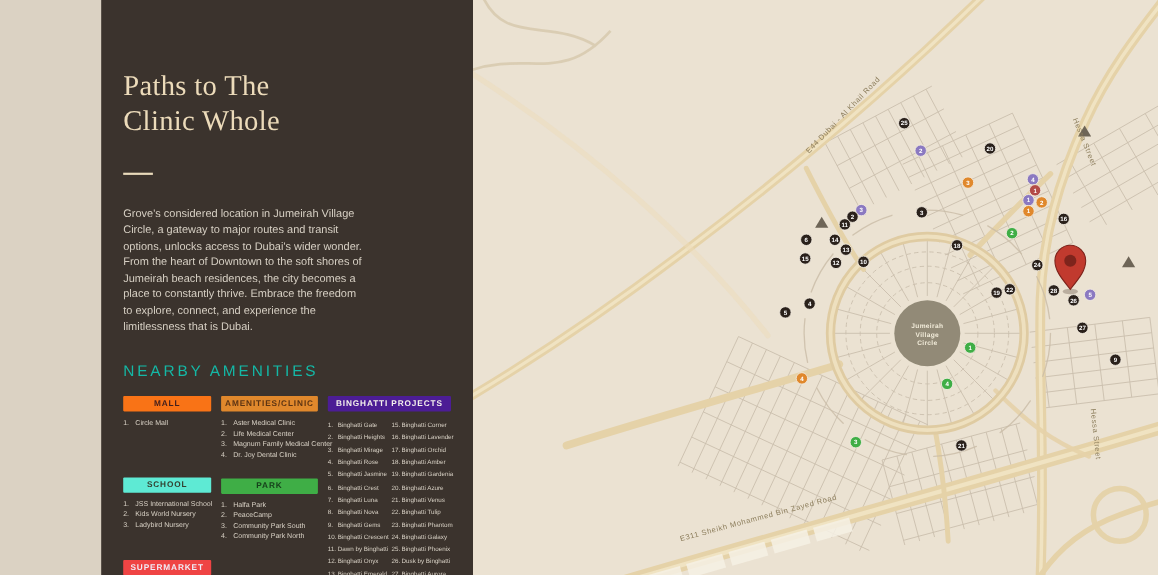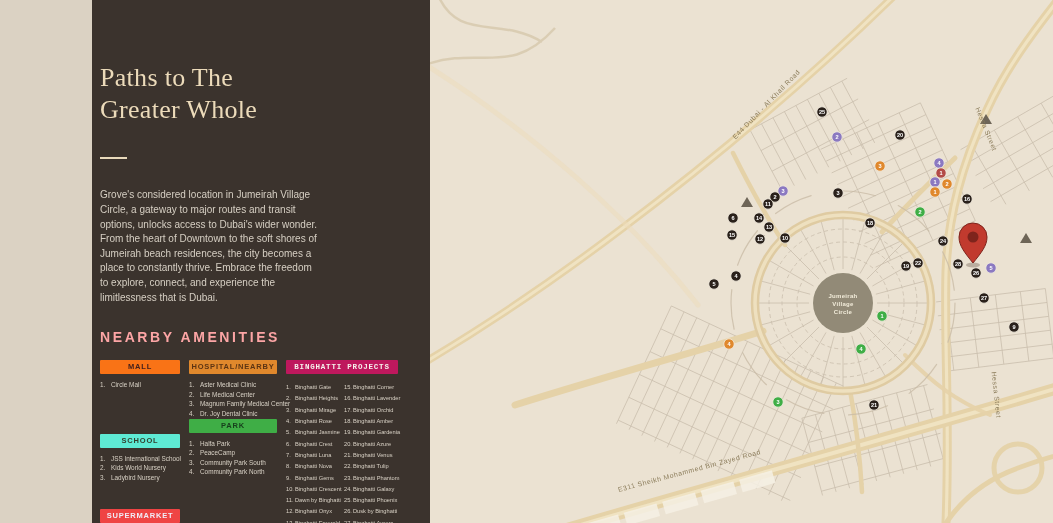--- a/index.html
+++ b/index.html
@@ -1,47 +1,47 @@
 <!DOCTYPE html>
 <html><head>
 <meta charset="utf-8">
 <style>
   html,body{margin:0;padding:0;background:#d9d0c1;}
   body{width:1053px;height:523px;overflow:hidden;font-family:"Liberation Sans",sans-serif;}
   .stage{position:relative;width:1053px;height:523px;background:#dbd2c3;}
-  .panel{position:absolute;left:92px;top:0;width:338px;height:523px;background:#3b332d;box-sizing:border-box;padding-left:8px;}
+  .panel{position:absolute;left:92px;top:0;width:338px;height:523px;background:#3b332d;box-sizing:border-box;padding-left:20px;}
   .panel-title{font-family:"Liberation Serif","DejaVu Serif",serif;color:#ecdbba;font-size:26px;line-height:1.22;font-weight:400;margin:62px 0 0 0;letter-spacing:.3px;}
   .divider{width:27px;height:2px;background:#e9dabb;margin-top:32px;}
   .desc{margin:29px 0 0 0;width:218px;font-size:10px;line-height:1.46;color:#d6cfc3;}
-  .amen-head{margin:24px 0 4px 0;font-size:14px;font-weight:bold;letter-spacing:2.6px;color:#fca5a5;}
+  .amen-head{margin:24px 0 4px 0;font-size:14px;font-weight:normal;letter-spacing:2.6px;color:#14b8a6;}
   .cols{display:flex;margin-top:15px;gap:9px;}
   .col1{width:80px;}.col2{width:88px;}.col3{width:112px;}
   .cat-header{height:14px;line-height:14px;text-align:center;font-size:7.5px;font-weight:bold;letter-spacing:.8px;border-radius:1px;}
   .cat-list{margin-top:6px;}
   .cat-item{display:flex;font-size:6.4px;line-height:9.6px;color:#d8d1c5;}
   .cat-item .num{width:11px;flex:none;}
   .cat-item .nm{white-space:nowrap;}
   .col1 .cat-block + .cat-block{margin-top:26px;}
-  .col2 .cat-block + .cat-block{margin-top:0;}
+  .col2 .cat-block + .cat-block{margin-top:16px;}
   .bing-cols{display:flex;gap:4px;margin-top:2px;}
   .bing-cols .cat-list{width:54px;}
   .col3 .cat-item{font-size:5.7px;line-height:11.3px;}
   .col3 .cat-item .num{width:9px;}
   .map{position:absolute;left:430px;top:0;width:623px;height:523px;background:#ebe2d2;overflow:hidden;}
   .center-txt{font-size:6px;fill:#f2ecda;text-anchor:middle;font-weight:bold;font-family:"Liberation Sans",sans-serif;letter-spacing:.3px;}
   .road-lbl{font-size:6.8px;fill:#8b7c5a;text-anchor:middle;font-family:"Liberation Sans",sans-serif;letter-spacing:.6px;}
   .marker-num{font-size:5.6px;fill:#ffffff;text-anchor:middle;font-weight:bold;font-family:"Liberation Sans",sans-serif;}
 </style>
 </head>
 <body>
 
 <div class="stage">
 
   <div class="panel">
-    <h1 class="panel-title"><span>Paths to The</span><br><span>Greater Whole</span></h1>
+    <h1 class="panel-title"><span>Paths to The</span><br><span>Clinic Whole</span></h1>
     <div class="divider"></div>
     <p class="desc">Grove's considered location in Jumeirah Village Circle, a gateway to major routes and transit options, unlocks access to Dubai's wider wonder. From the heart of Downtown to the soft shores of Jumeirah beach residences, the city becomes a place to constantly thrive. Embrace the freedom to explore, connect, and experience the limitlessness that is Dubai.</p>
     <h2 class="amen-head">NEARBY AMENITIES</h2>
 
     <div class="cols">
       <div class="col1">
         <div class="cat-block">
           <div class="cat-header" style="background: #f97316; color: rgb(68, 32, 29);">MALL</div>
           <div class="cat-list">
               <div class="cat-item">
@@ -76,21 +76,21 @@
               </div>
               <div class="cat-item">
                 <span class="num">2.</span>
                 <span class="nm">Grandiose</span>
               </div>
             </div>
         </div>
       </div>
       <div class="col2">
         <div class="cat-block">
-          <div class="cat-header" style="background: rgb(224, 136, 44); color: rgb(92, 52, 19);">HOSPITAL/NEARBY</div>
+          <div class="cat-header" style="background: rgb(224, 136, 44); color: rgb(92, 52, 19);">AMENITIES/CLINIC</div>
           <div class="cat-list">
               <div class="cat-item">
                 <span class="num">1.</span>
                 <span class="nm">Aster Medical Clinic</span>
               </div>
               <div class="cat-item">
                 <span class="num">2.</span>
                 <span class="nm">Life Medical Center</span>
               </div>
               <div class="cat-item">
@@ -120,21 +120,21 @@
               </div>
               <div class="cat-item">
                 <span class="num">4.</span>
                 <span class="nm">Community Park North</span>
               </div>
             </div>
         </div>
       </div>
       <div class="col3">
         <div class="cat-block">
-          <div class="cat-header" style="background: #be185d; color: rgb(245, 242, 236); font-family: Liberation Mono, monospace;">BINGHATTI PROJECTS</div>
+          <div class="cat-header" style="background: #4c1d95; color: rgb(245, 242, 236);">BINGHATTI PROJECTS</div>
           <div class="bing-cols">
             <div class="cat-list">
                 <div class="cat-item">
                   <span class="num">1.</span>
                   <span class="nm">Binghatti Gate</span>
                 </div>
                 <div class="cat-item">
                   <span class="num">2.</span>
                   <span class="nm">Binghatti Heights</span>
                 </div>

